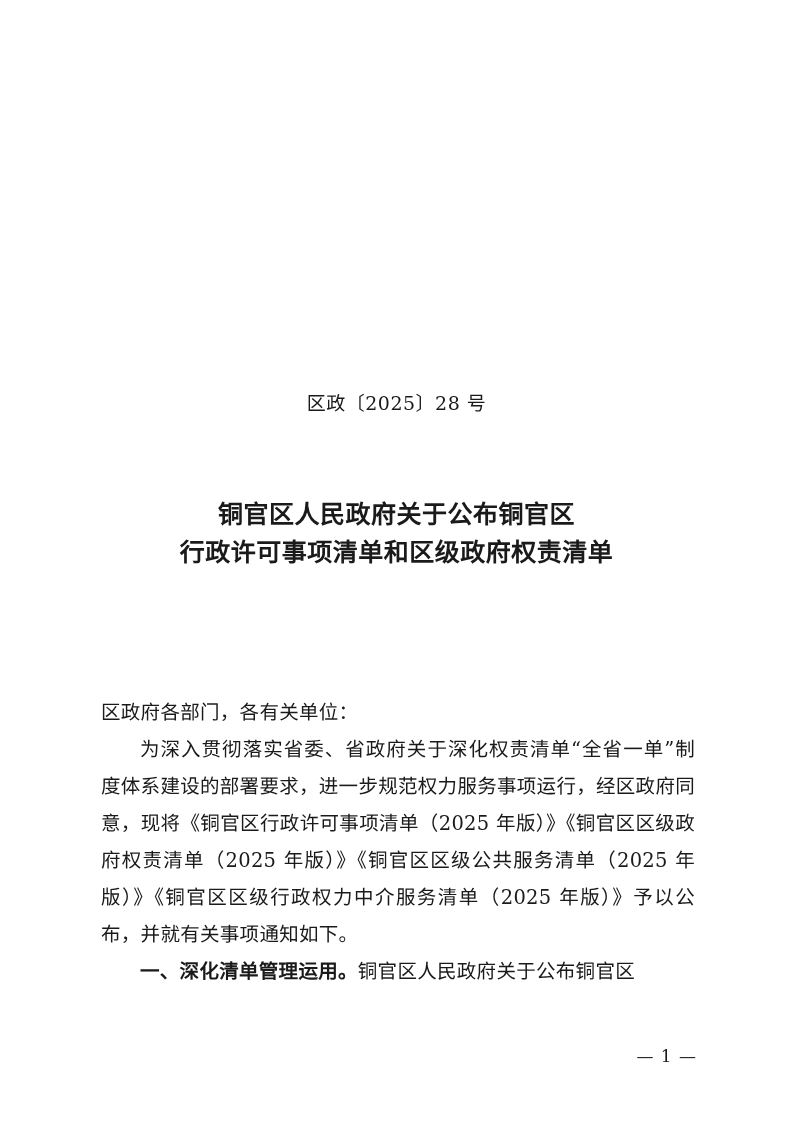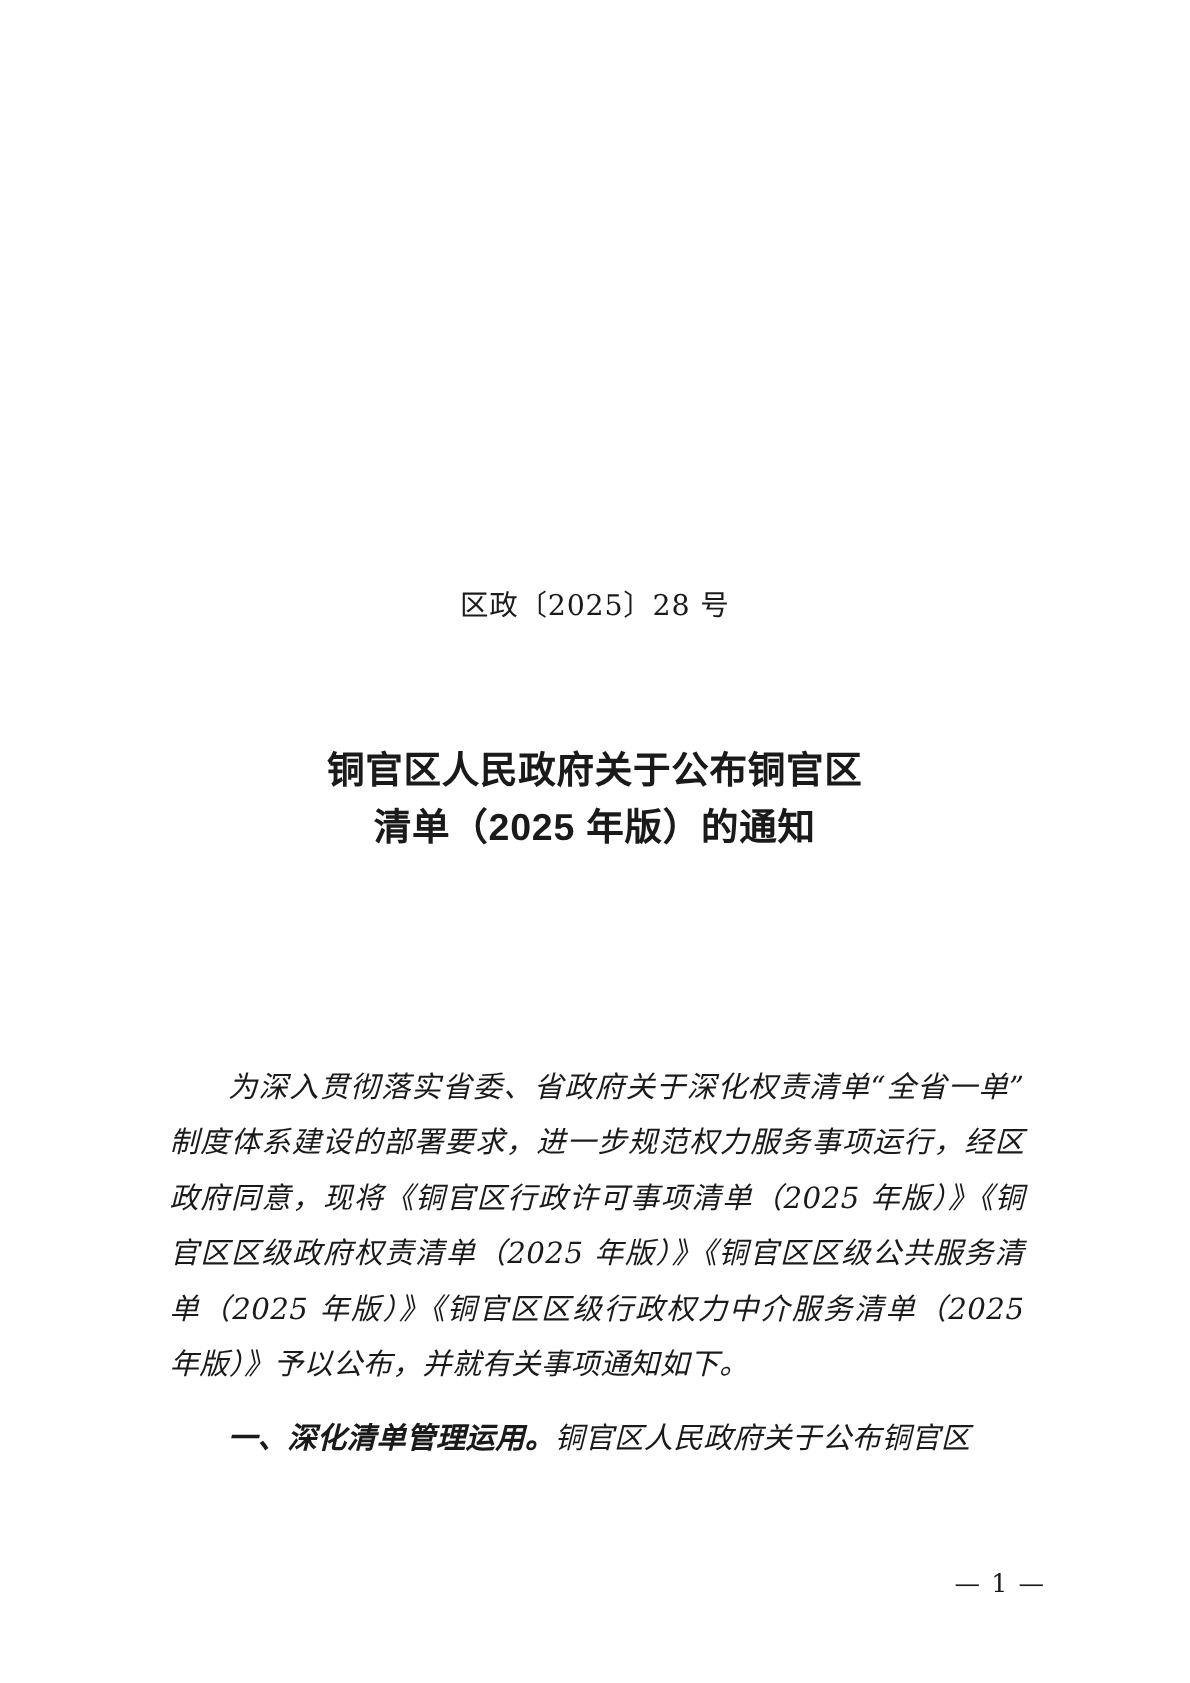--- a/index.html
+++ b/index.html
@@ -64,23 +64,22 @@
     letter-spacing: 0.3px;
     text-align: justify;
     font-family: "DejaVu Serif", "Liberation Serif", serif;
   }
   .salutation {
     display: block;
     margin: 0;
   }
   .para {
     display: block;
-    margin: 12px;
+    margin: 0;
     text-indent: 2em;
-    font-style: italic;
   }
   .para b {
     font-weight: bold;
   }
 
   
   .page-number {
     position: absolute;
     bottom: 56px;
     right: 96px;
@@ -91,23 +90,24 @@
 </style>
 </head>
 <body>
 
 <div class="page">
 
   <div class="doc-number">区政〔2025〕28 号</div>
 
   <div class="title-block">
     <span class="title-line">铜官区人民政府关于公布铜官区</span>
-    <span class="title-line">清单（2025 年版）的通知</span>
+    <span class="title-line">行政许可事项清单和区级政府权责清单</span>
   </div>
 
   <div class="body-block">
+    <span class="salutation">区政府各部门，各有关单位：</span>
     <span class="para">为深入贯彻落实省委、省政府关于深化权责清单“全省一单”制度体系建设的部署要求，进一步规范权力服务事项运行，经区政府同意，现将《铜官区行政许可事项清单（2025 年版）》《铜官区区级政府权责清单（2025 年版）》《铜官区区级公共服务清单（2025 年版）》《铜官区区级行政权力中介服务清单（2025 年版）》予以公布，并就有关事项通知如下。</span>
     <span class="para"><b>一、深化清单管理运用。</b><span>铜官区人民政府关于公布铜官区</span></span>
   </div>
 
   <div class="page-number">— 1 —</div>
 
 </div>
 
 </body></html>

